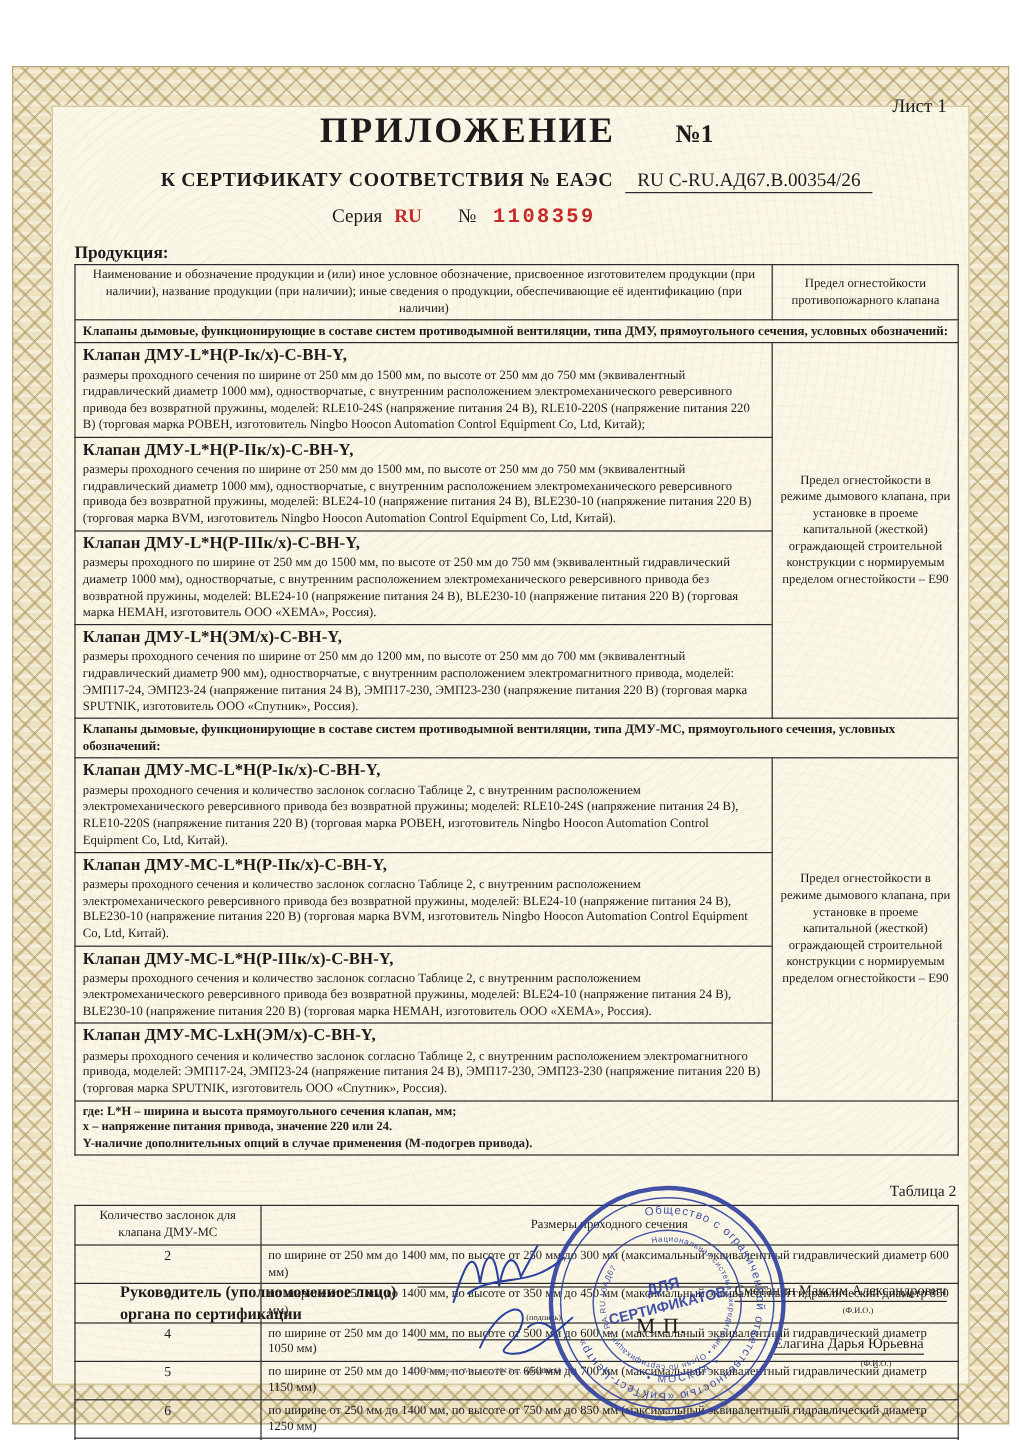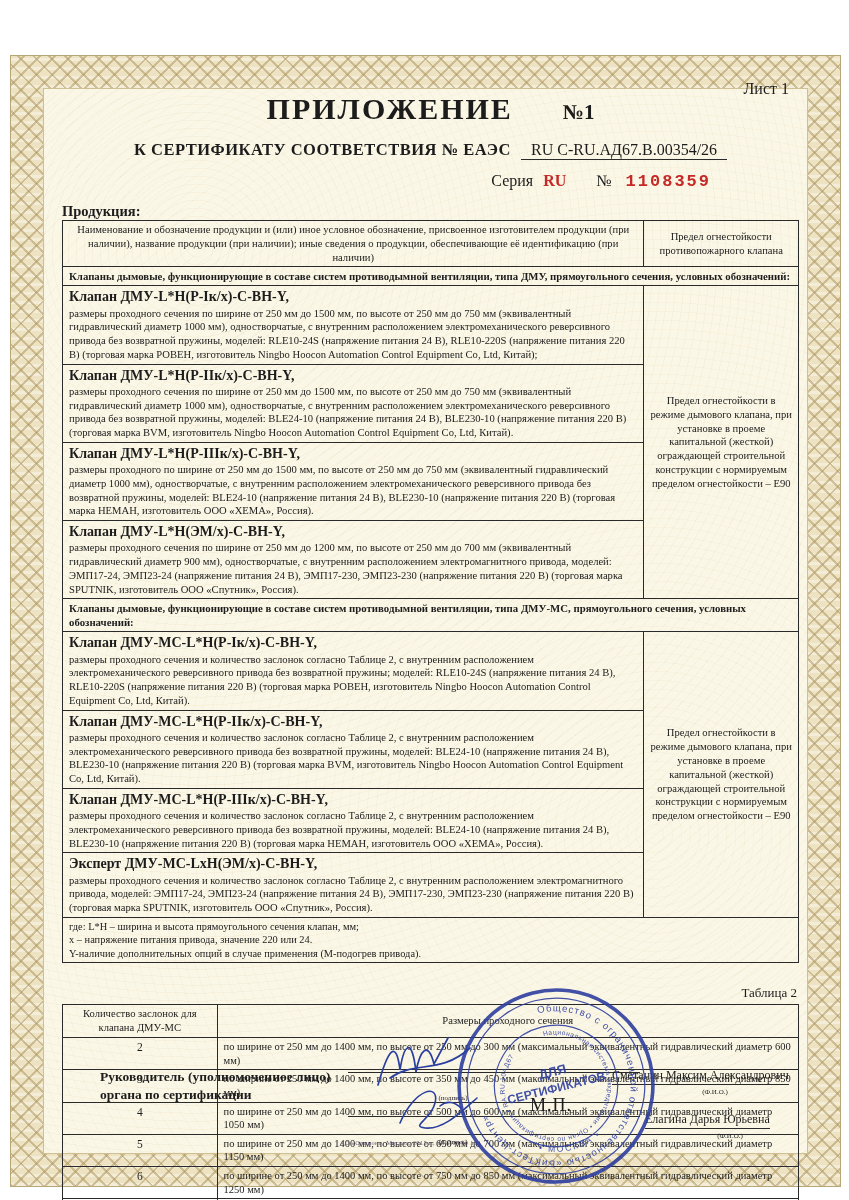--- a/index.html
+++ b/index.html
@@ -34,38 +34,38 @@
   .sheet-label{position:absolute;right:60px;top:80px;font-size:16px;}
 
   
   .content{position:absolute;left:62px;top:92px;width:737px;}
   .title-row{text-align:center;margin-top:0;}
   .title-main{font-size:30px;font-weight:bold;letter-spacing:2px;}
   .title-no{font-size:21px;font-weight:bold;margin-left:46px;}
   .subtitle-row{text-align:center;margin-top:14px;font-size:16.5px;}
   .subtitle-label{font-weight:bold;letter-spacing:.5px;margin-top:22px;}
   .cert-no{border-bottom:1.3px solid #2a2a2a;padding:0 10px 1px 10px;margin-left:6px;font-size:16px;}
-  .series-row{text-align:right;padding-right:88px;margin-top:12px;font-size:16px;}
+  .series-row{text-align:center;padding-right:88px;margin-top:12px;font-size:16px;}
   .series-ru{color:#c42a28;font-weight:bold;margin:0 26px 0 6px;}
   .series-no-sign{margin-right:10px;}
   .blank-no{color:#c42a28;font-family:"Liberation Mono",monospace;font-weight:bold;
             font-size:17px;letter-spacing:2px;}
   .production{font-weight:bold;font-size:14.5px;margin-top:12px;}
   .tab-caption{text-align:right;font-size:13px;margin:6px 2px 3px 0;}
 
   
   table{border-collapse:collapse;width:100%;table-layout:fixed;}
   td,th{border:1px solid #2a2a2a;padding:2px 6px;font-size:10.6px;line-height:1.3;
         vertical-align:top;text-align:left;font-weight:normal;}
   .c1{width:79%;} .c2{width:21%;}
   .th-center{text-align:center;vertical-align:middle;}
   .section-row td{font-weight:bold;font-size:10.8px;}
   .row-name{font-weight:bold;font-size:14px;}
   .limit-cell{text-align:center;vertical-align:middle;font-size:10.6px;padding:4px 6px;}
-  .foot-line{font-size:10.4px;}
+  .foot-line{font-size:10.4px;font-weight:bold;}
   .t2c1{width:21%;} .t2c2{width:79%;}
   .t2-count{text-align:center;font-size:11.5px;}
   .t2-size{font-size:10.5px;}
 
   
   .sig-label{position:absolute;font-weight:bold;font-size:13.5px;line-height:1.35;}
   .sig-line{position:absolute;border-bottom:1px solid #2a2a2a;}
   .sig-sub{position:absolute;font-size:7px;text-align:center;}
   .sig-name{position:absolute;font-size:12px;border-bottom:1px solid #2a2a2a;
             padding-bottom:1px;white-space:nowrap;}
@@ -165,21 +165,21 @@
         </td>
       </tr>
       <tr>
         <td>
           <div class="row-name">Клапан ДМУ-МС-L*H(P-IIIк/х)-С-ВН-Y,</div>
           <div>размеры проходного сечения и количество заслонок согласно Таблице 2, с внутренним расположением электромеханического реверсивного привода без возвратной пружины, моделей: BLE24-10 (напряжение питания 24 В), BLE230-10 (напряжение питания 220 В) (торговая марка НЕМАН, изготовитель ООО «ХЕМА», Россия).</div>
         </td>
       </tr>
       <tr>
         <td>
-          <div class="row-name">Эксперт ДМУ-МС-LxH(ЭМ/х)-С-ВН-Y,</div>
+          <div class="row-name">Клапан ДМУ-МС-LxH(ЭМ/х)-С-ВН-Y,</div>
           <div>размеры проходного сечения и количество заслонок согласно Таблице 2, с внутренним расположением электромагнитного привода, моделей: ЭМП17-24, ЭМП23-24 (напряжение питания 24 В), ЭМП17-230, ЭМП23-230 (напряжение питания 220 В) (торговая марка SPUTNIK, изготовитель ООО «Спутник», Россия).</div>
         </td>
       </tr>
       <tr>
         <td colspan="2">
           <div class="foot-line">где: L*H – ширина и высота прямоугольного сечения клапан, мм;</div>
           <div class="foot-line">х – напряжение питания привода, значение 220 или 24.</div>
           <div class="foot-line">Y-наличие дополнительных опций в случае применения (М-подогрев привода).</div>
         </td>
       </tr>

